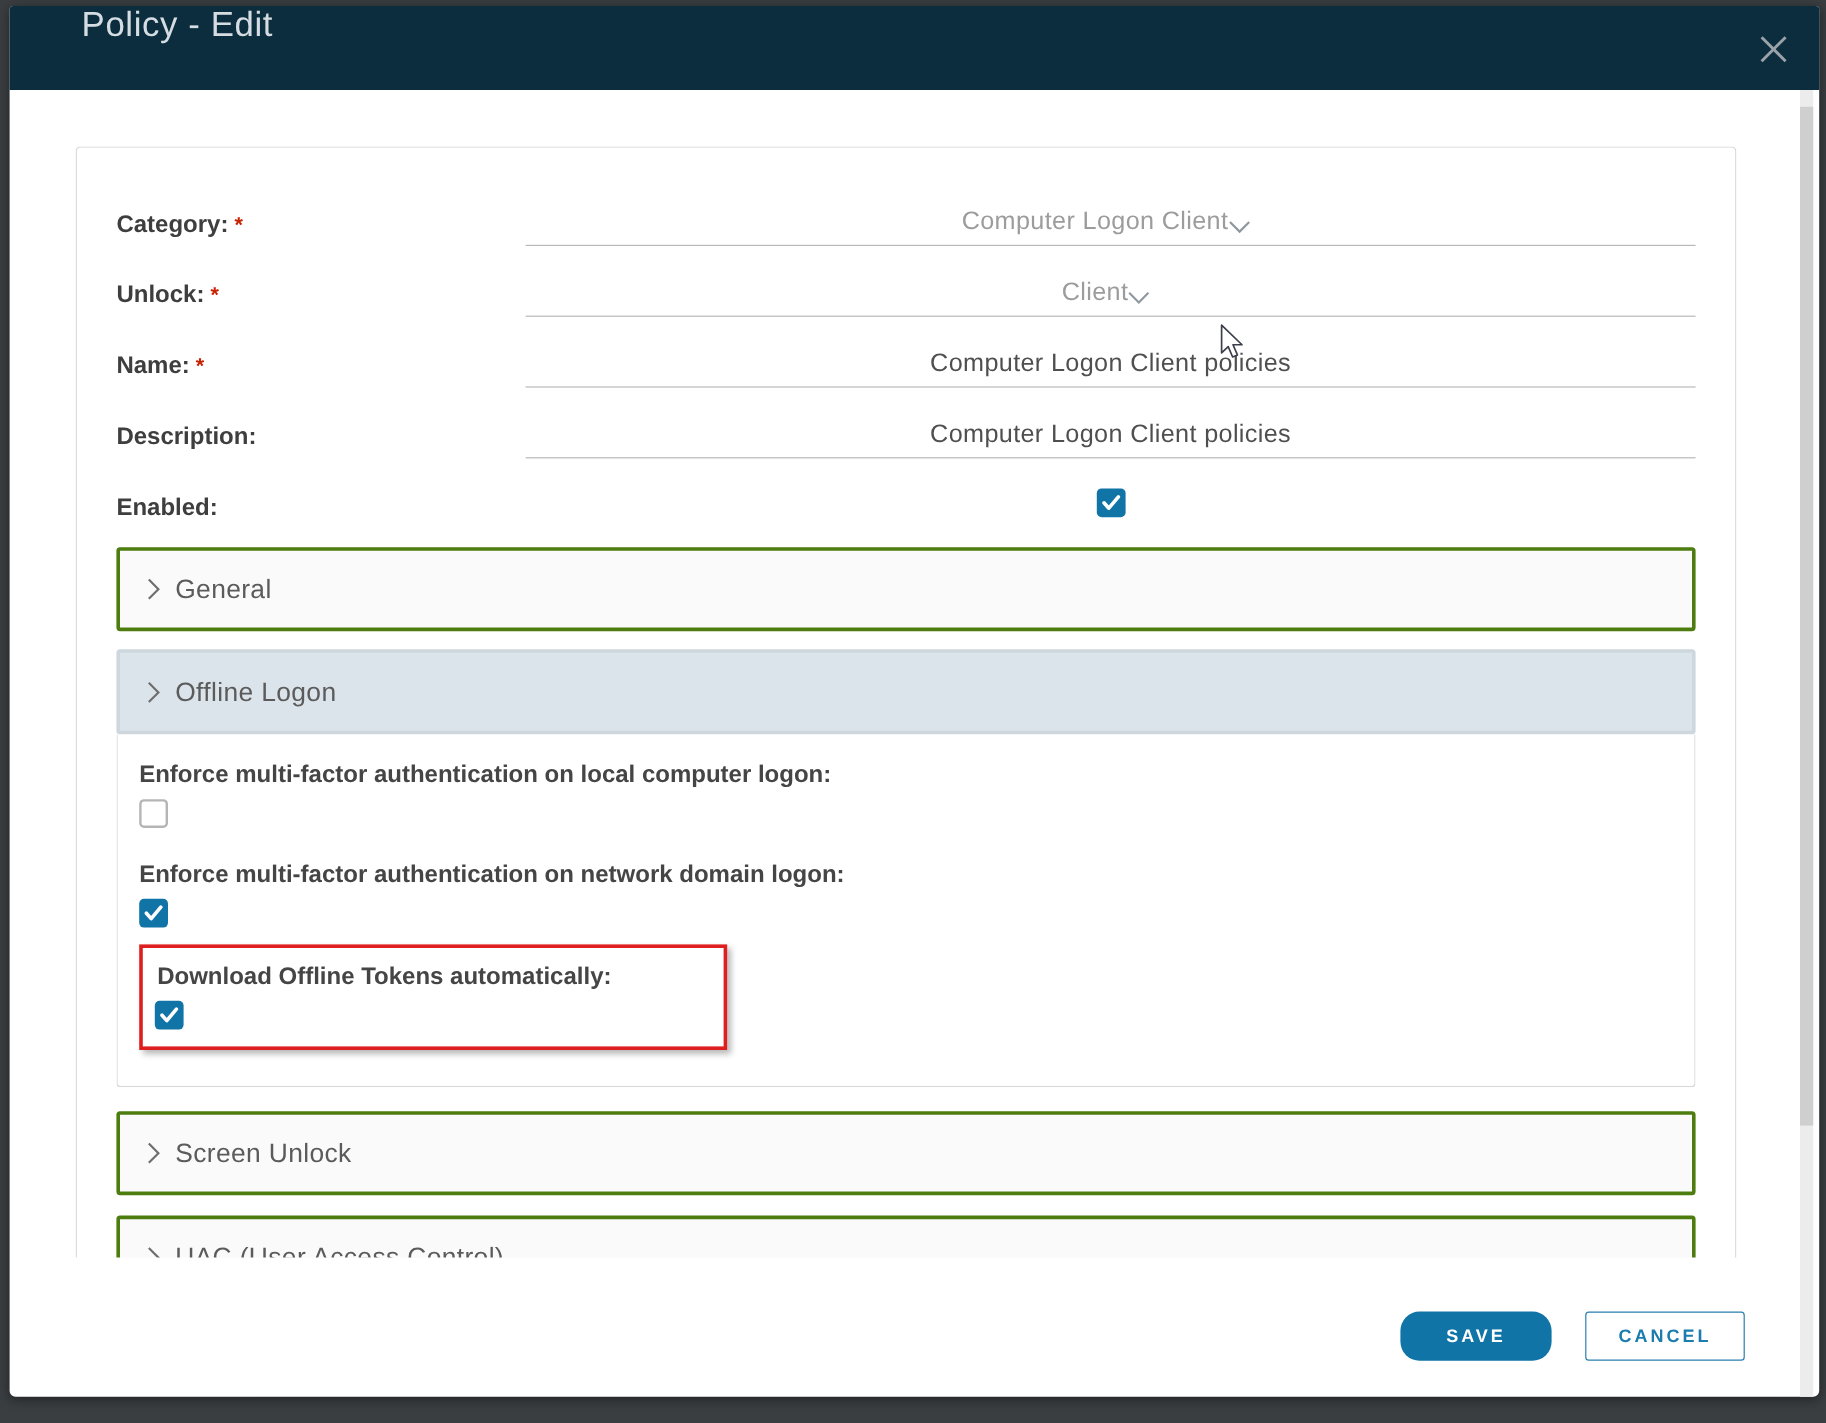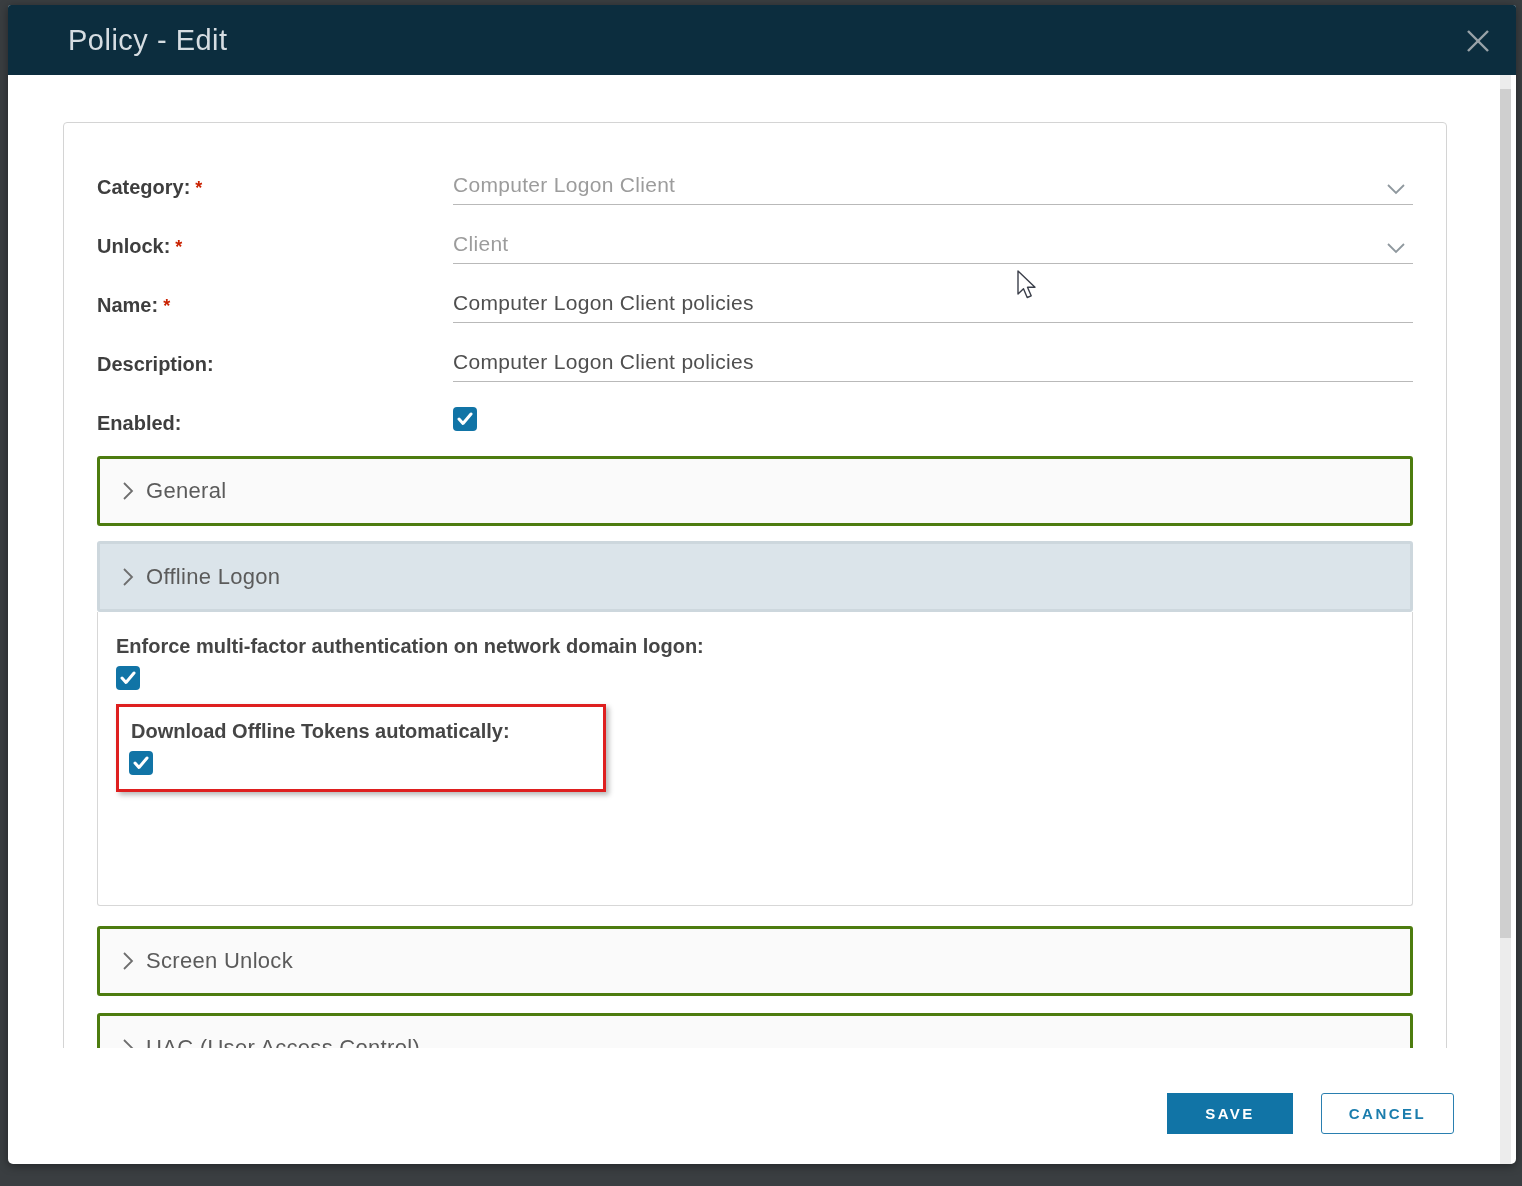--- a/index.html
+++ b/index.html
@@ -10,21 +10,21 @@
     position: relative;
     overflow: hidden;
   }
   .modal {
     position:absolute; left:8px; top:5px; right:6px; bottom:22px;
     background:#fff; border-radius:3px 3px 5px 5px;
     box-shadow:0 2px 10px rgba(0,0,0,.4);
   }
   .modal-header {
     height:70px; background:var(--header-bg,#0c2d3e);
-    display:flex; align-items:center; padding-left:60px;
+    display:flex; align-items:flex-start; padding-left:60px;
     border-radius:3px 3px 0 0; position:relative;
   }
   .modal-title {
     color:var(--header-text,#d6dde2); font-size:29px; font-weight:400;
     letter-spacing:.5px;
   }
   .close-btn {
     position:absolute; right:18px; top:16px; width:40px; height:40px;
     background:none; border:none; cursor:pointer;
     display:flex; align-items:center; justify-content:center;
@@ -42,22 +42,22 @@
   .field-row {
     display:grid; grid-template-columns:341px 975px;
     height:44px; margin-bottom:15px; align-items:end;
   }
   .field-label {
     font-size:20px; font-weight:bold; color:#3e3e3e; padding-bottom:6px;
   }
   .req { color:var(--required-star,#c92100); font-weight:bold; margin-left:5px; font-size:18px; }
   .control {
     height:44px; border-bottom:1px solid #b9b9b9;
-    display:flex; align-items:flex-end; justify-content:space-between;
-    padding-bottom:7px; position:relative;margin-left:15px;
+    display:flex; align-items:flex-end; justify-content:center;
+    padding-bottom:7px; position:relative;
   }
   .control .value { font-size:21px; color:#4f4f4f; letter-spacing:.3px; }
   .control .value.muted { color:#9c9c9c; }
   .control .dd-icon { margin-right:8px; margin-bottom:2px; }
   .row-checkbox { border-bottom:none; align-items:center; padding-bottom:0; }
   .checkbox {
     width:24px; height:24px; border-radius:4px; display:inline-flex;
     align-items:center; justify-content:center; cursor:pointer; flex:0 0 auto;
   }
   .checkbox.checked { background:var(--accent,#1174a6); }
@@ -81,21 +81,21 @@
   .panel-item.second { margin-bottom:14px; }
   .highlight-box {
     width:490px; border:3px solid var(--highlight-border,#de1f1f);
     box-shadow:3px 3px 5px rgba(0,0,0,.28);
     padding:12px 16px 14px 10px; background:#fff;
   }
   .highlight-box .panel-item-label { margin-left:2px; }
   
   .btn {
     position:absolute; height:41px; font-size:15px; font-weight:bold;
-    letter-spacing:2.5px; border-radius:0; cursor:pointer;
+    letter-spacing:2.5px; border-radius:16px; cursor:pointer;
     font-family:"Liberation Sans", sans-serif;
   }
   .btn-save {
     left:1159px; top:1088px; width:126px;
     background:var(--accent,#1174a6); color:#fff; border:none;
   }
   .btn-cancel {
     left:1313px; top:1088px; width:133px;
     background:#fff; color:#1b7dad; border:1px solid #2a7fb0; border-radius:3px;
   }
@@ -194,20 +194,24 @@
 
       <div class="section-header active">
         <svg class="chev" width="12" height="20" viewBox="0 0 12 20">
             <polyline points="2,2 10,10 2,18" fill="none" stroke="#6e6e6e" stroke-width="1.8"></polyline>
           </svg>
         <span class="section-title">Offline Logon</span>
       </div>
 
       <div class="section-panel">
 
+        <div class="panel-item">
+          <div class="panel-item-label">Enforce multi-factor authentication on local computer logon:</div>
+          <span class="checkbox unchecked"></span>
+        </div>
 
         <div class="panel-item second">
           <div class="panel-item-label">Enforce multi-factor authentication on network domain logon:</div>
           <span class="checkbox checked">
             <svg width="16" height="14" viewBox="0 0 16 14">
                 <polyline points="2,7 6,11.5 14,2" fill="none" stroke="#fff" stroke-width="3" stroke-linecap="round" stroke-linejoin="round"></polyline>
               </svg>
           </span>
         </div>
 

